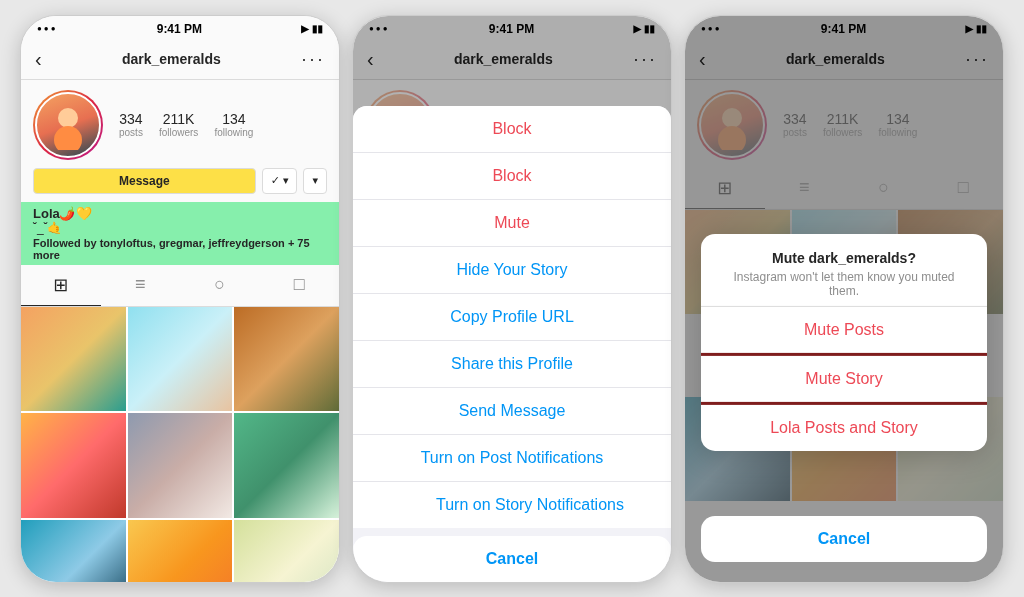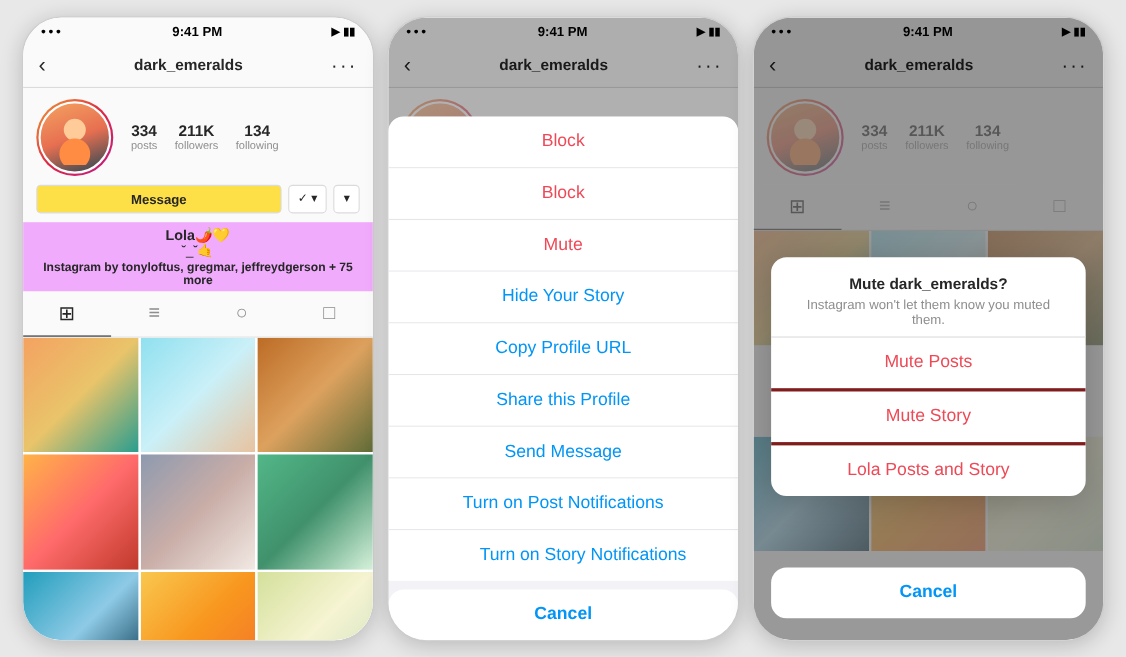--- a/index.html
+++ b/index.html
@@ -92,21 +92,21 @@
       gap: 16px;
       flex: 1;
     }
     .stat {
       text-align: center;
       display: flex;
       flex-direction: column;
     }
     .stat-num {
       font-size: 14px;
-      font-weight: 700;
+      font-weight: 400;
       color: #262626;
     }
     .stat-label {
       font-size: 10px;
       color: #8e8e8e;
     }
 
     
     .action-buttons {
       display: flex;
@@ -143,22 +143,21 @@
       border-radius: 4px;
       padding: 5px 8px;
       font-size: 11px;
       color: #262626;
       cursor: pointer;
     }
 
     
     .bio {
       padding: 4px 12px 4px;
-      background: #f0abfc;
-      text-align: center;
+      background: #86efac;
     }
     .bio-name {
       font-size: 13px;
       font-weight: 600;
       color: #262626;
     }
     .bio-text {
       font-size: 12px;
       color: #262626;
     }
@@ -343,21 +342,21 @@
       <button class="btn-message">Message</button>
       <button class="btn-follow-arrow">✓ ▾</button>
       <button class="btn-more">▾</button>
     </div>
   </div>
 
   <div class="bio">
     <div class="bio-name">Lola🌶️💛</div>
     <div class="bio-text">˘_˘🤙</div>
     <div class="bio-followed">
-      <span>Instagram by </span><span>tonyloftus, gregmar, jeffreydgerson + 75 more</span>
+      <span>Followed by </span><span>tonyloftus, gregmar, jeffreydgerson + 75 more</span>
     </div>
   </div>
 
   <div class="tab-icons">
     <div class="tab-icon active">⊞</div>
     <div class="tab-icon">≡</div>
     <div class="tab-icon">○</div>
     <div class="tab-icon">□</div>
   </div>
 

